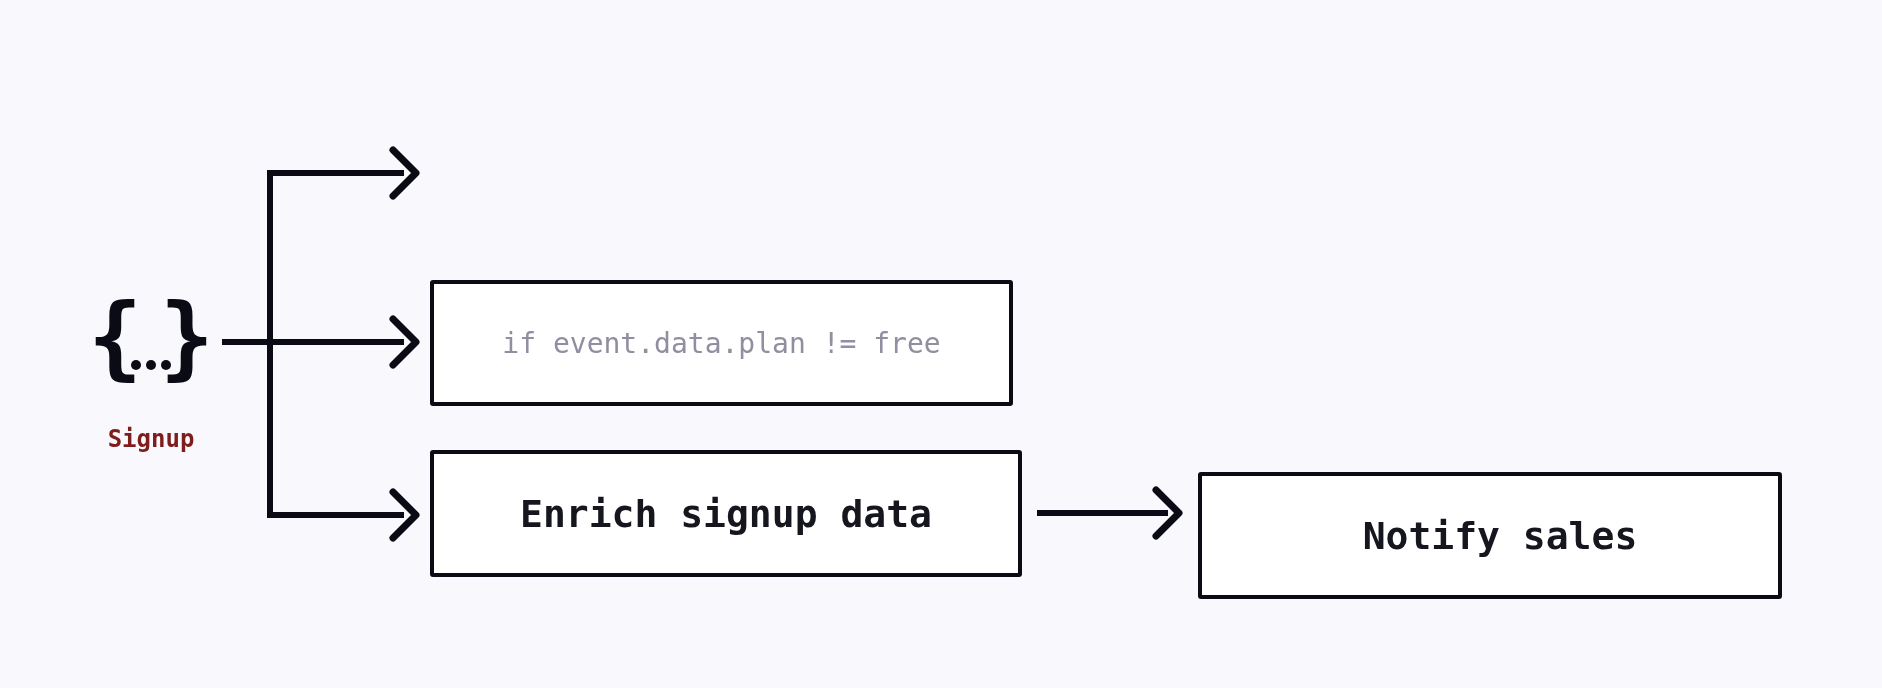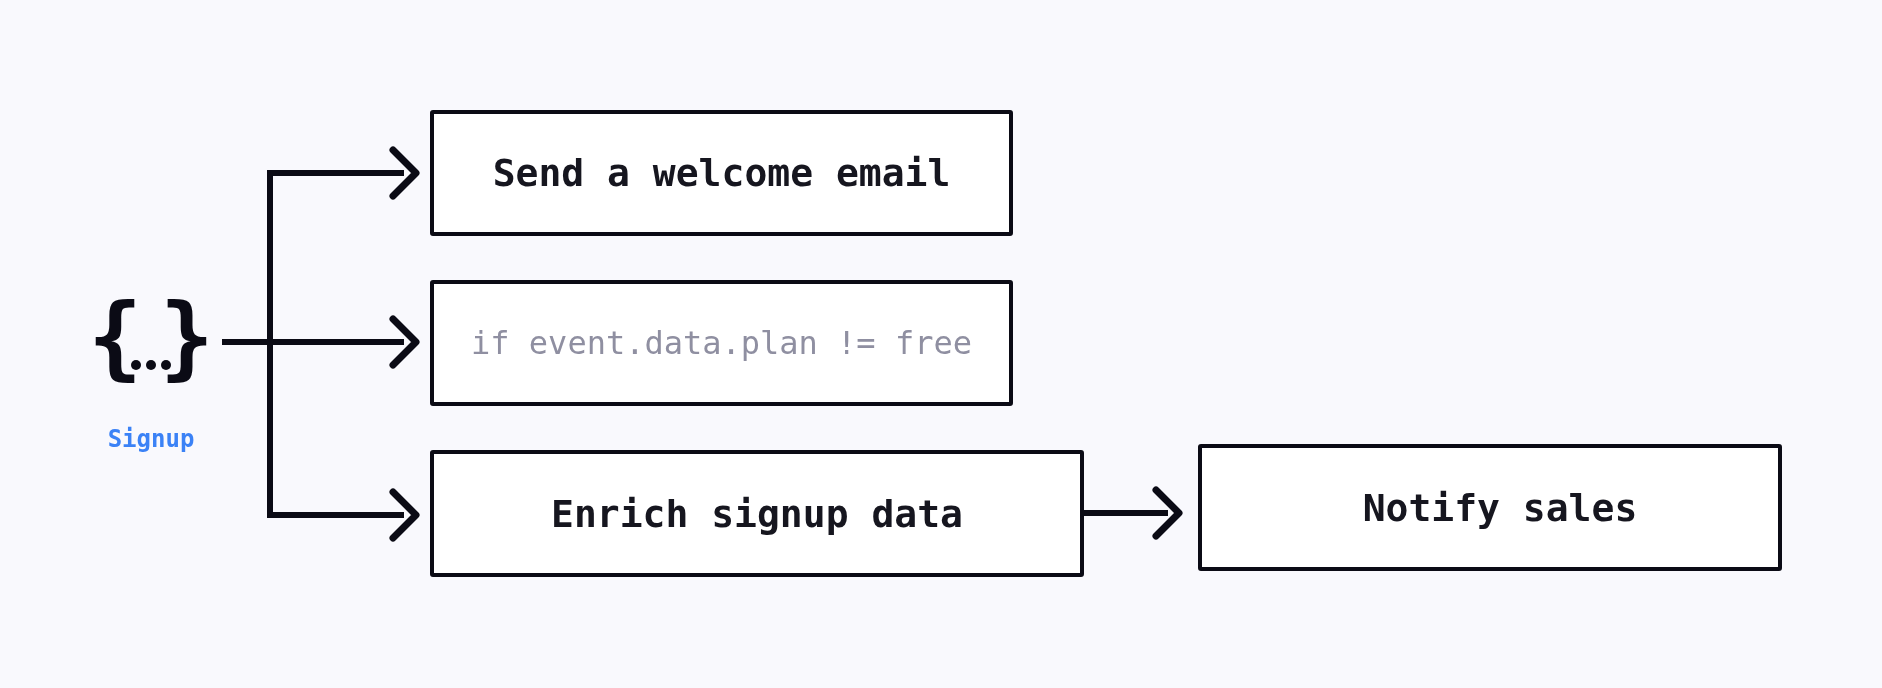--- a/index.html
+++ b/index.html
@@ -64,51 +64,51 @@
   }
   .trigger-label {
     position: absolute;
     left: 93px;
     top: 424px;
     width: 116px;
     text-align: center;
     font-weight: 700;
     font-size: 24px;
     line-height: 30px;
-    color: #3b82f6;
+    color: #7f1d1d;
   }
 
   
   .node {
     position: absolute;
     box-sizing: border-box;
     background: #ffffff;
     border: 4px solid #0b0b15;
     border-radius: 3px;
     display: flex;
     flex-direction: column;
     align-items: center;
     justify-content: center;
     gap: 3px;
     text-align: center;
   }
   .node-welcome { left: 430px;  top: 110px; width: 583px; height: 126px; }
   .node-stripe  { left: 430px;  top: 280px; width: 583px; height: 126px; }
-  .node-enrich  { left: 430px;  top: 450px; width: 654px; height: 127px; }
-  .node-notify  { left: 1198px; top: 444px; width: 584px; height: 127px; padding-left: 20px; }
+  .node-enrich  { left: 430px;  top: 450px; width: 592px; height: 127px; }
+  .node-notify  { left: 1198px; top: 472px; width: 584px; height: 127px; padding-left: 20px; }
   .node-title {
     font-weight: 700;
     font-size: 38px;
     line-height: 44px;
     color: #16161f;
     white-space: nowrap;
   }
   .node-cond {
     font-weight: 400;
-    font-size: 32px;
+    font-size: 28px;
     line-height: 33px;
     color: #8f8fa1;
     white-space: nowrap;
   }
 </style>
 </head>
 <body>
 
 <div class="canvas">
 
@@ -131,23 +131,20 @@
     <span class="dots">
       <span class="dot"></span>
       <span class="dot"></span>
       <span class="dot"></span>
     </span>
     <span class="brace brace-right">}</span>
   </div>
 
   <div class="trigger-label">Signup</div>
 
-  <div class="node node-welcome">
-    <div class="node-title">Send a welcome email</div>
-  </div>
 
   <div class="node node-stripe">
     <div class="node-cond">if event.data.plan != free</div>
   </div>
 
   <div class="node node-enrich">
     <div class="node-title">Enrich signup data</div>
   </div>
 
   <div class="node node-notify">

